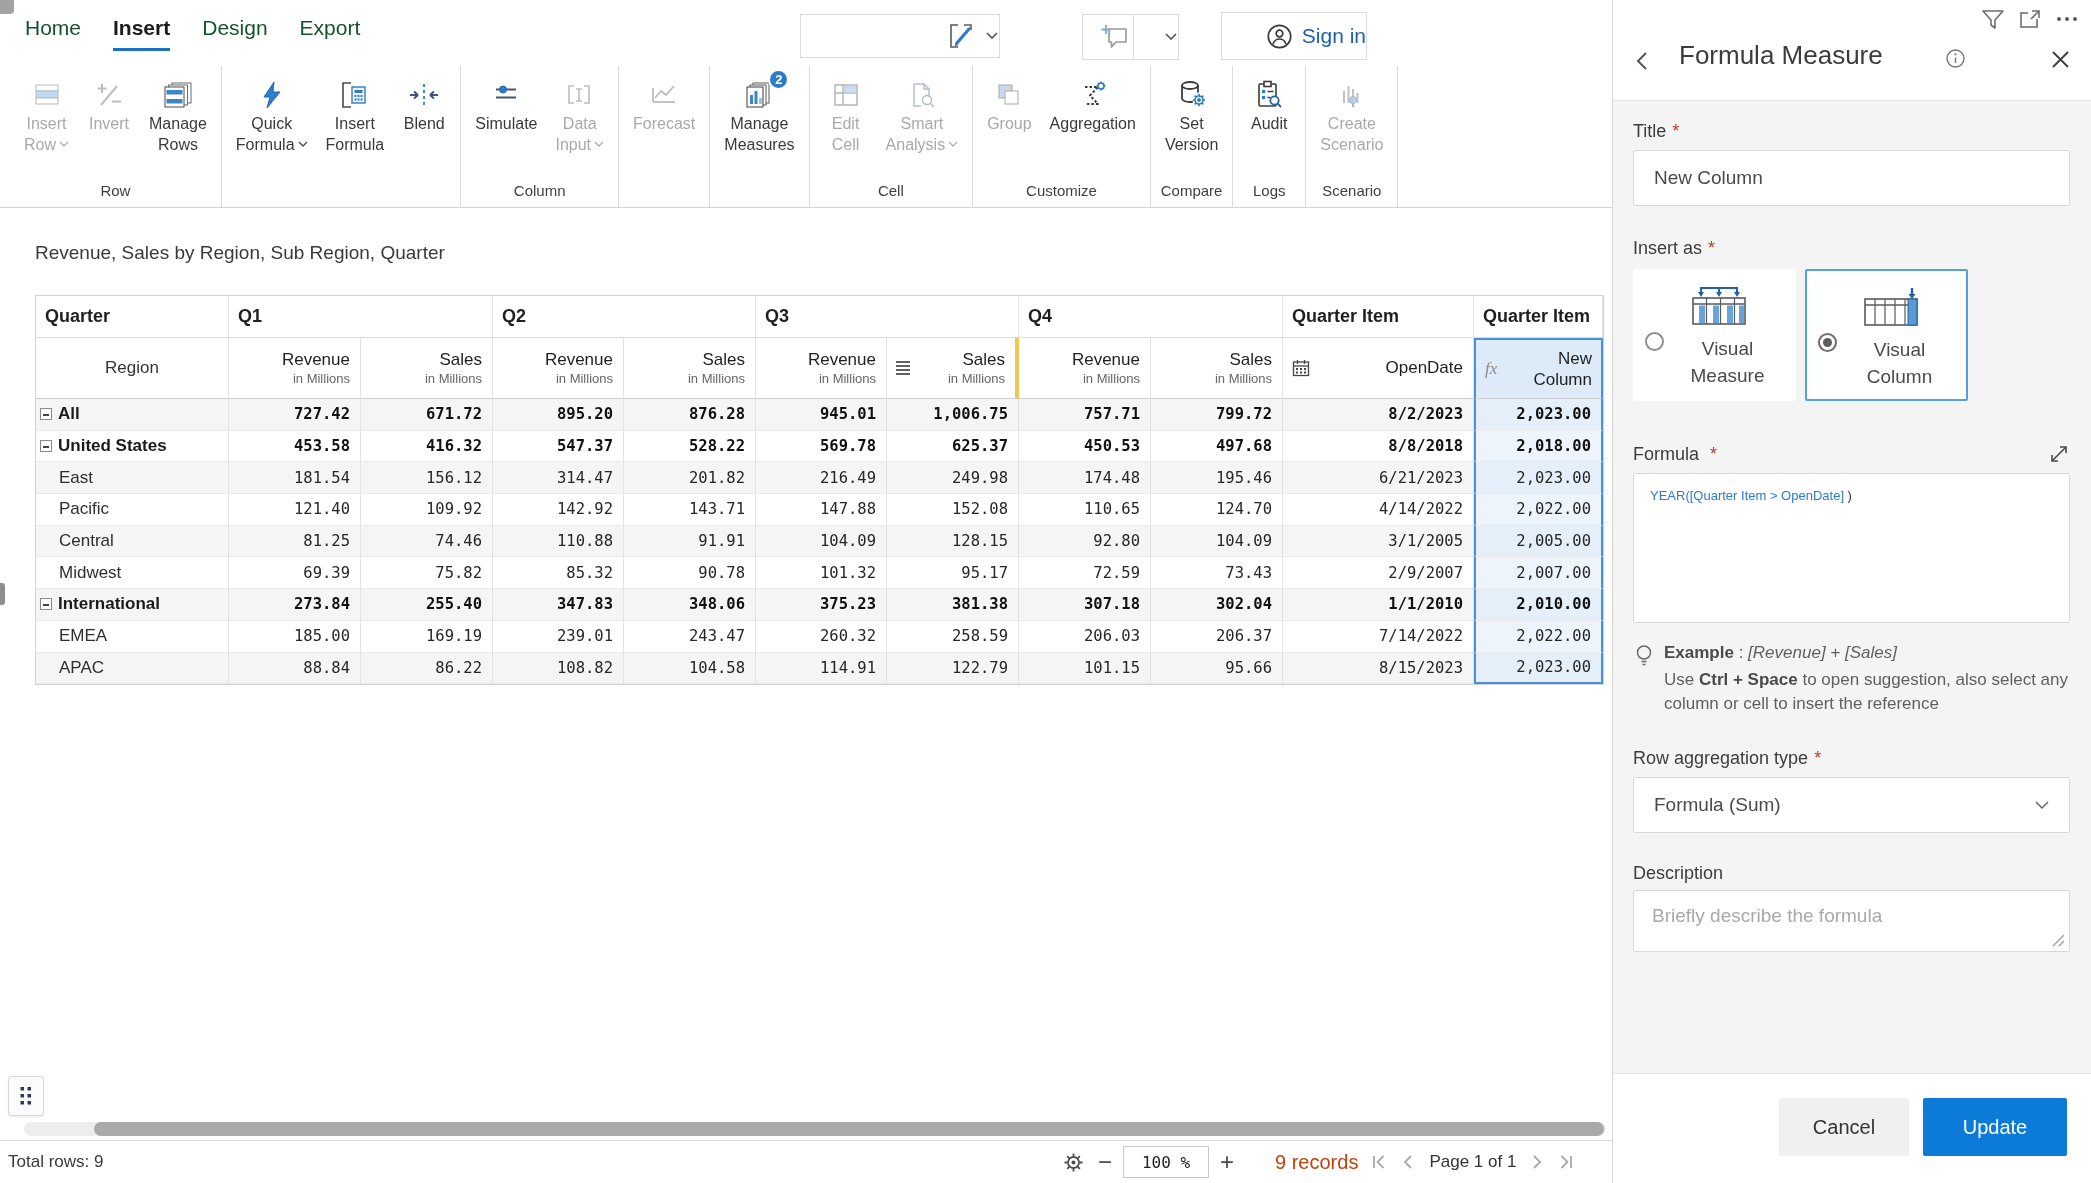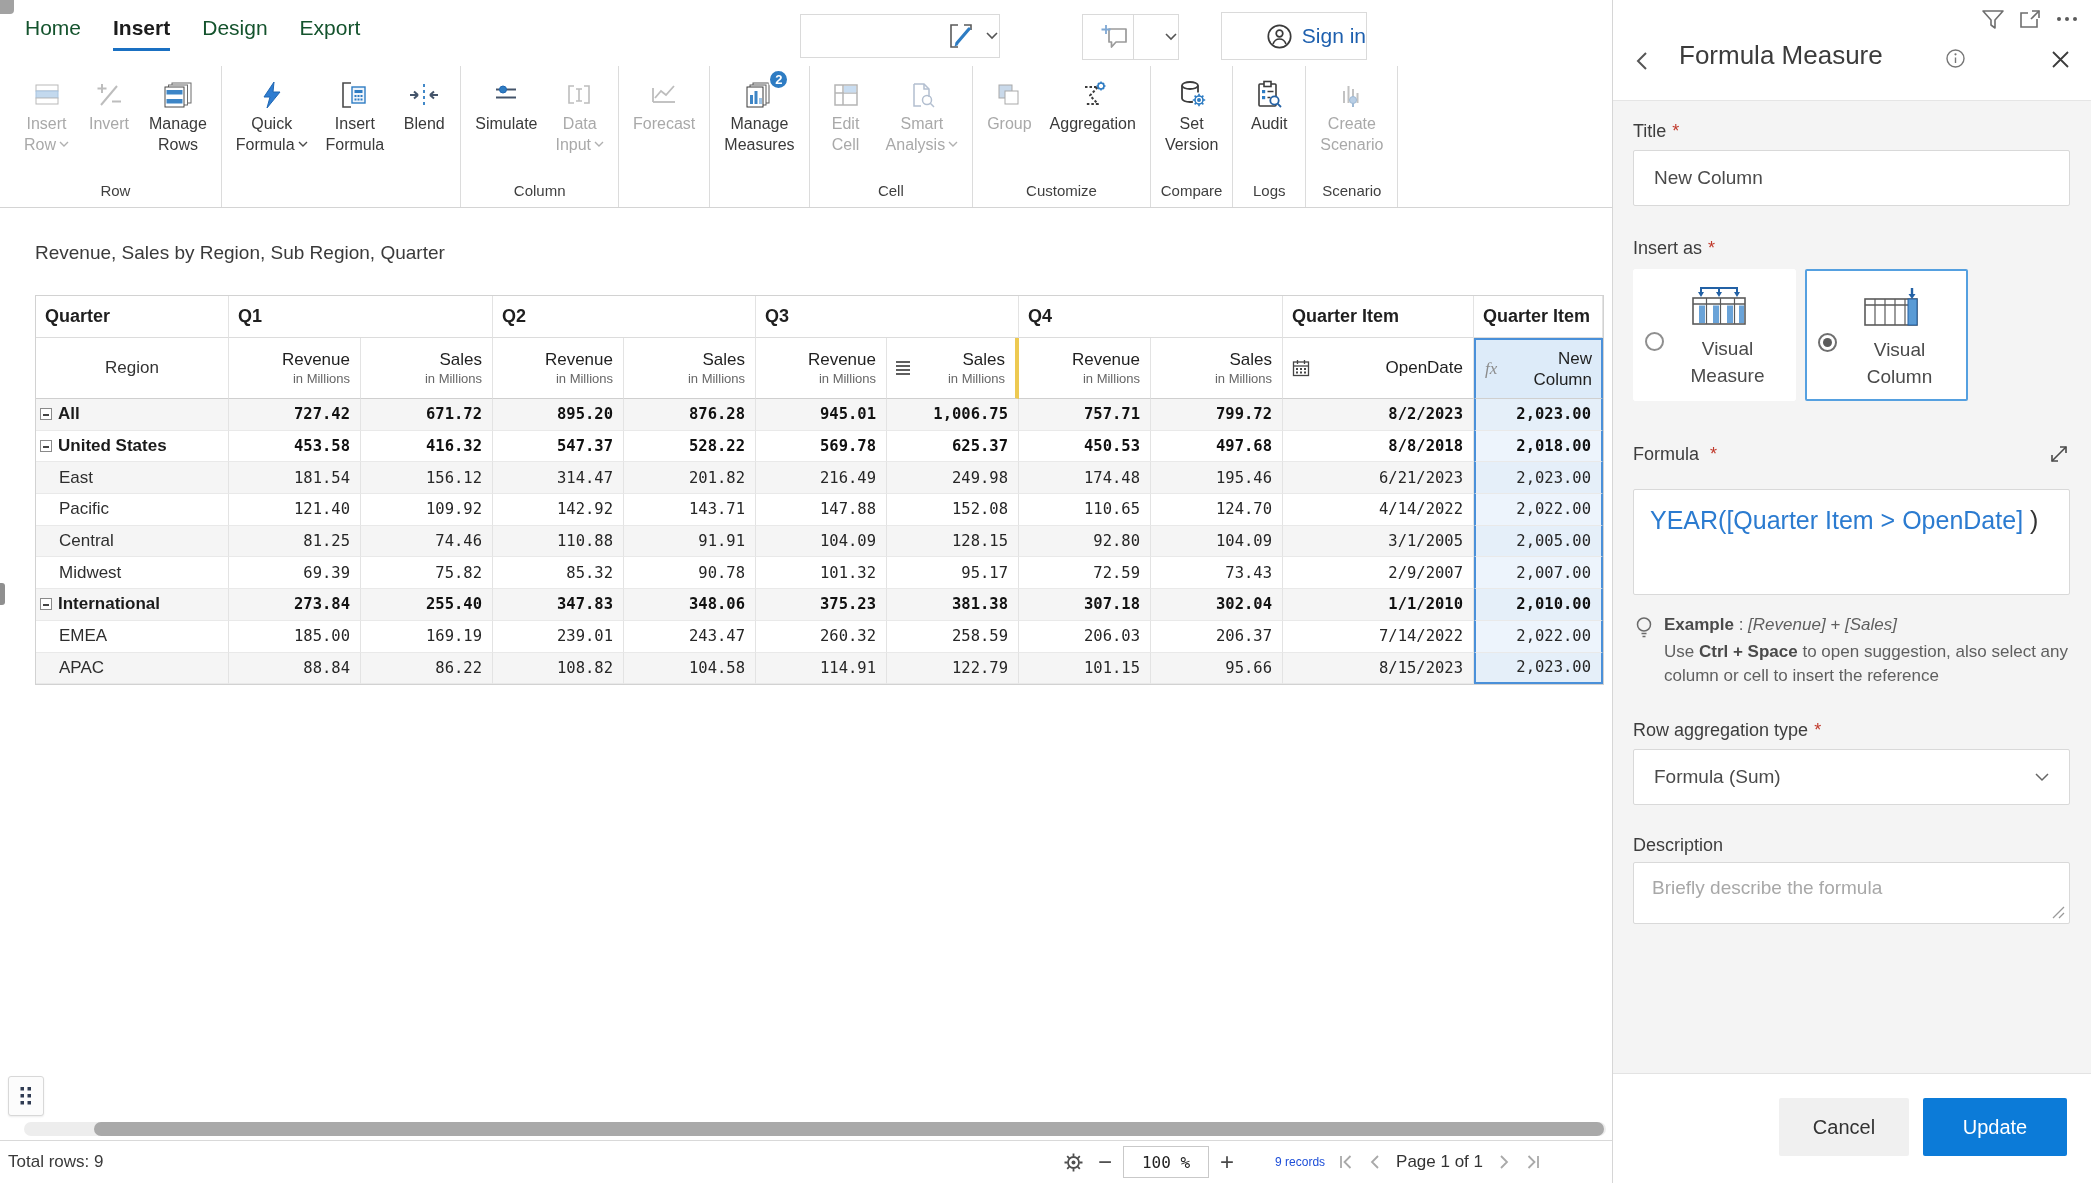--- a/index.html
+++ b/index.html
@@ -69,21 +69,21 @@
 
   
   #hscroll{position:absolute;left:24px;top:1122px;width:1582px;height:14px;border-radius:7px;background:#ededed;}
   #hthumb{position:absolute;left:70px;right:2px;top:0;height:14px;border-radius:7px;background:#a9a9a9;}
   #griddots{position:absolute;left:8px;top:1076px;width:36px;height:40px;background:#fcfcfc;border:1px solid #d8d8d8;border-radius:3px;box-shadow:0 1px 2px rgba(0,0,0,.08);display:flex;align-items:center;justify-content:center;}
   #statusbar{position:absolute;left:0;top:1140px;width:1612px;height:43px;background:#fff;border-top:1px solid #d9d9d9;}
   .sb-left{position:absolute;left:8px;top:0;bottom:0;display:flex;align-items:center;font-size:17px;color:#3a3a3a;}
   .sb-right{position:absolute;left:1060px;top:0;bottom:0;display:flex;align-items:center;gap:11px;}
   .sb-pm{font-size:24px;color:#4a4a4a;line-height:1;}
   .zoombox{width:86px;height:32px;border:1px solid #c9c9c9;display:flex;align-items:center;justify-content:center;font-family:"DejaVu Sans Mono",monospace;font-size:16px;color:#222;}
-  .records{font-size:12px;color:#1d4ed8;margin-left:30px;}
+  .records{font-size:20px;color:#c2410c;margin-left:30px;}
   .pagelabel{font-size:17px;color:#333;margin:0 2px;}
   .pg{display:flex;align-items:center;}
 
   
   #panel{position:absolute;left:1612px;top:0;width:479px;height:1183px;background:#fff;border-left:1px solid #d6d6d6;}
   .p-topicons{position:absolute;top:6px;right:10px;display:flex;gap:9px;}
   .p-topicons button{width:28px;height:26px;display:flex;align-items:center;justify-content:center;}
   .p-back{position:absolute;left:18px;top:46px;}
   .p-title{position:absolute;left:66px;top:40px;font-size:26px;color:#3c3c3c;}
   .p-info{position:absolute;left:332px;top:48px;}
@@ -95,21 +95,21 @@
   .f-input{margin-top:8px;width:100%;height:56px;background:#fff;border:1px solid #d9d9d9;border-radius:2px;font-size:19px;color:#4a4a4a;padding-left:20px;font-family:inherit;}
   .cards{margin-top:10px;display:flex;gap:9px;}
   .card{position:relative;width:163px;height:132px;background:#fff;border:1px solid #fff;border-radius:2px;}
   .card.sel{border:2px solid #55a0e0;}
   .radio{position:absolute;left:11px;top:62px;width:19px;height:19px;border:2px solid #8f8f8f;border-radius:50%;background:#fff;}
   .card.sel .radio{border-color:#6f6f6f;}
   .card.sel .radio::after{content:"";position:absolute;inset:3px;border-radius:50%;background:#5c5c5c;}
   .cicon{display:flex;justify-content:center;margin-top:15px;margin-left:8px;}
   .clabel{margin-left:26px;text-align:center;font-size:19px;color:#4a4a4a;line-height:27px;margin-top:4px;}
   .f-label.fr{margin-top:42px;justify-content:space-between;}
-  .f-formula{margin-top:24px;height:106px;background:#fff;border:1px solid #d9d9d9;border-radius:2px;padding:13px 16px;font-size:25px;line-height:1.4;}
+  .f-formula{margin-top:8px;height:150px;background:#fff;border:1px solid #d9d9d9;border-radius:2px;padding:13px 16px;font-size:13px;line-height:1.4;}
   .fml-main{color:#2b7bd0;}
   .fml-tail{color:#333;}
   .f-example{display:flex;gap:9px;margin-top:20px;}
   .ex-text{font-size:17px;color:#5f5f5f;}
   .ex-b{font-weight:bold;color:#4a4a4a;}
   .ex-i{font-style:italic;}
   .hint{margin-top:5px;line-height:24px;max-width:412px;}
   .hint-key{font-weight:bold;color:#4a4a4a;}
   .f-select{margin-top:8px;height:56px;background:#fff;border:1px solid #d9d9d9;border-radius:2px;display:flex;align-items:center;justify-content:space-between;padding:0 16px 0 20px;font-size:19px;color:#4a4a4a;}
   .f-label.dsc{margin-top:30px;}

